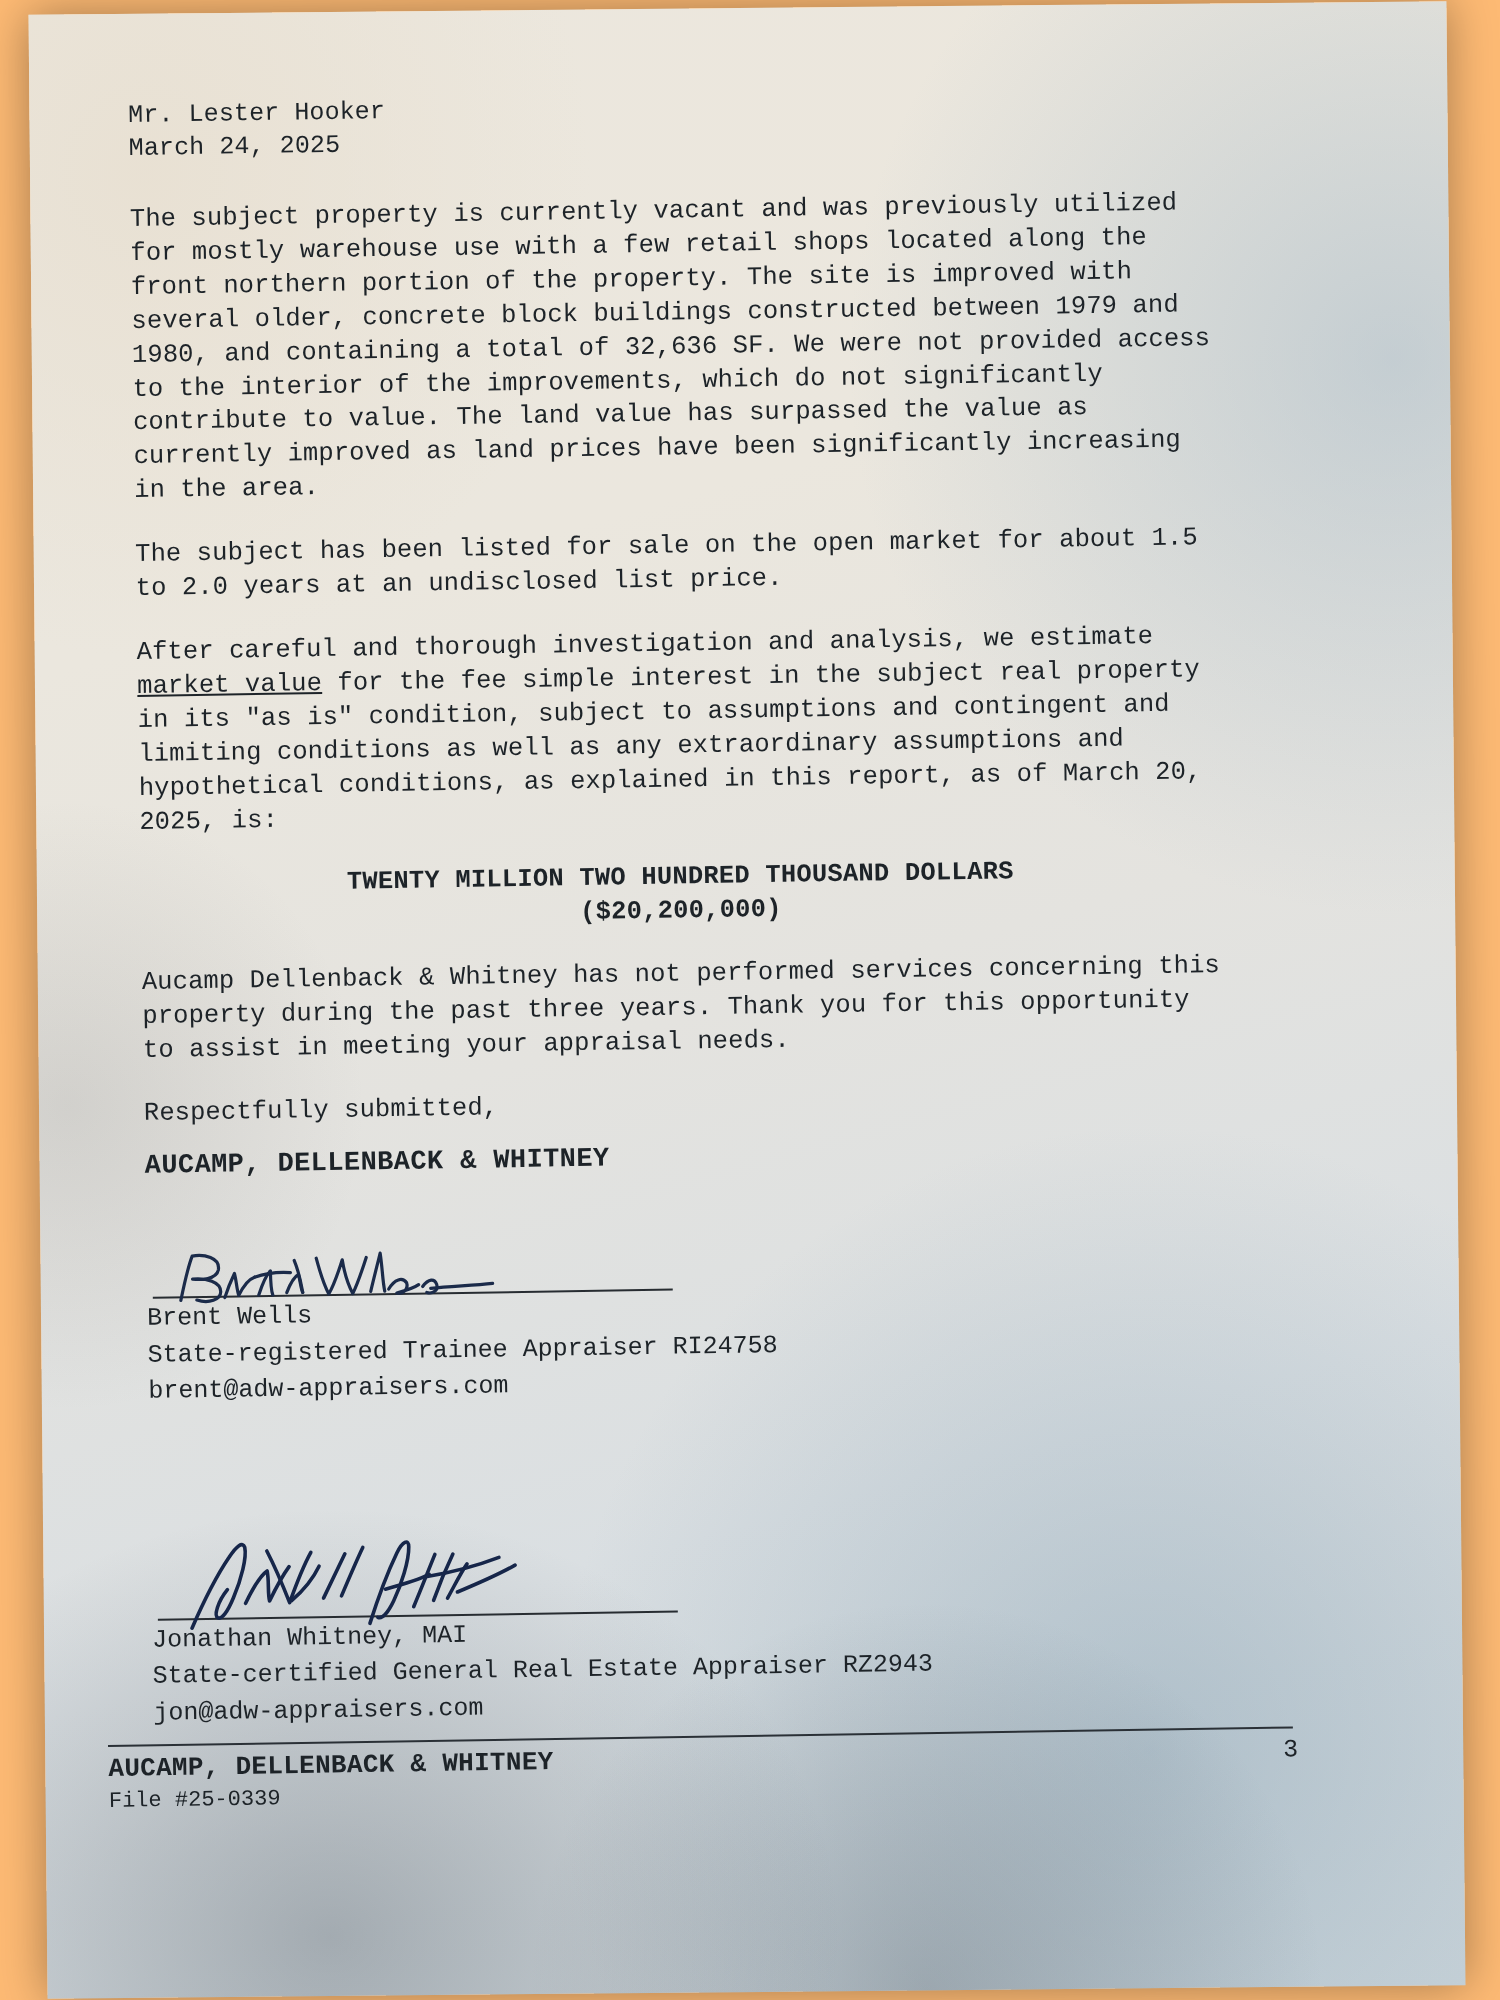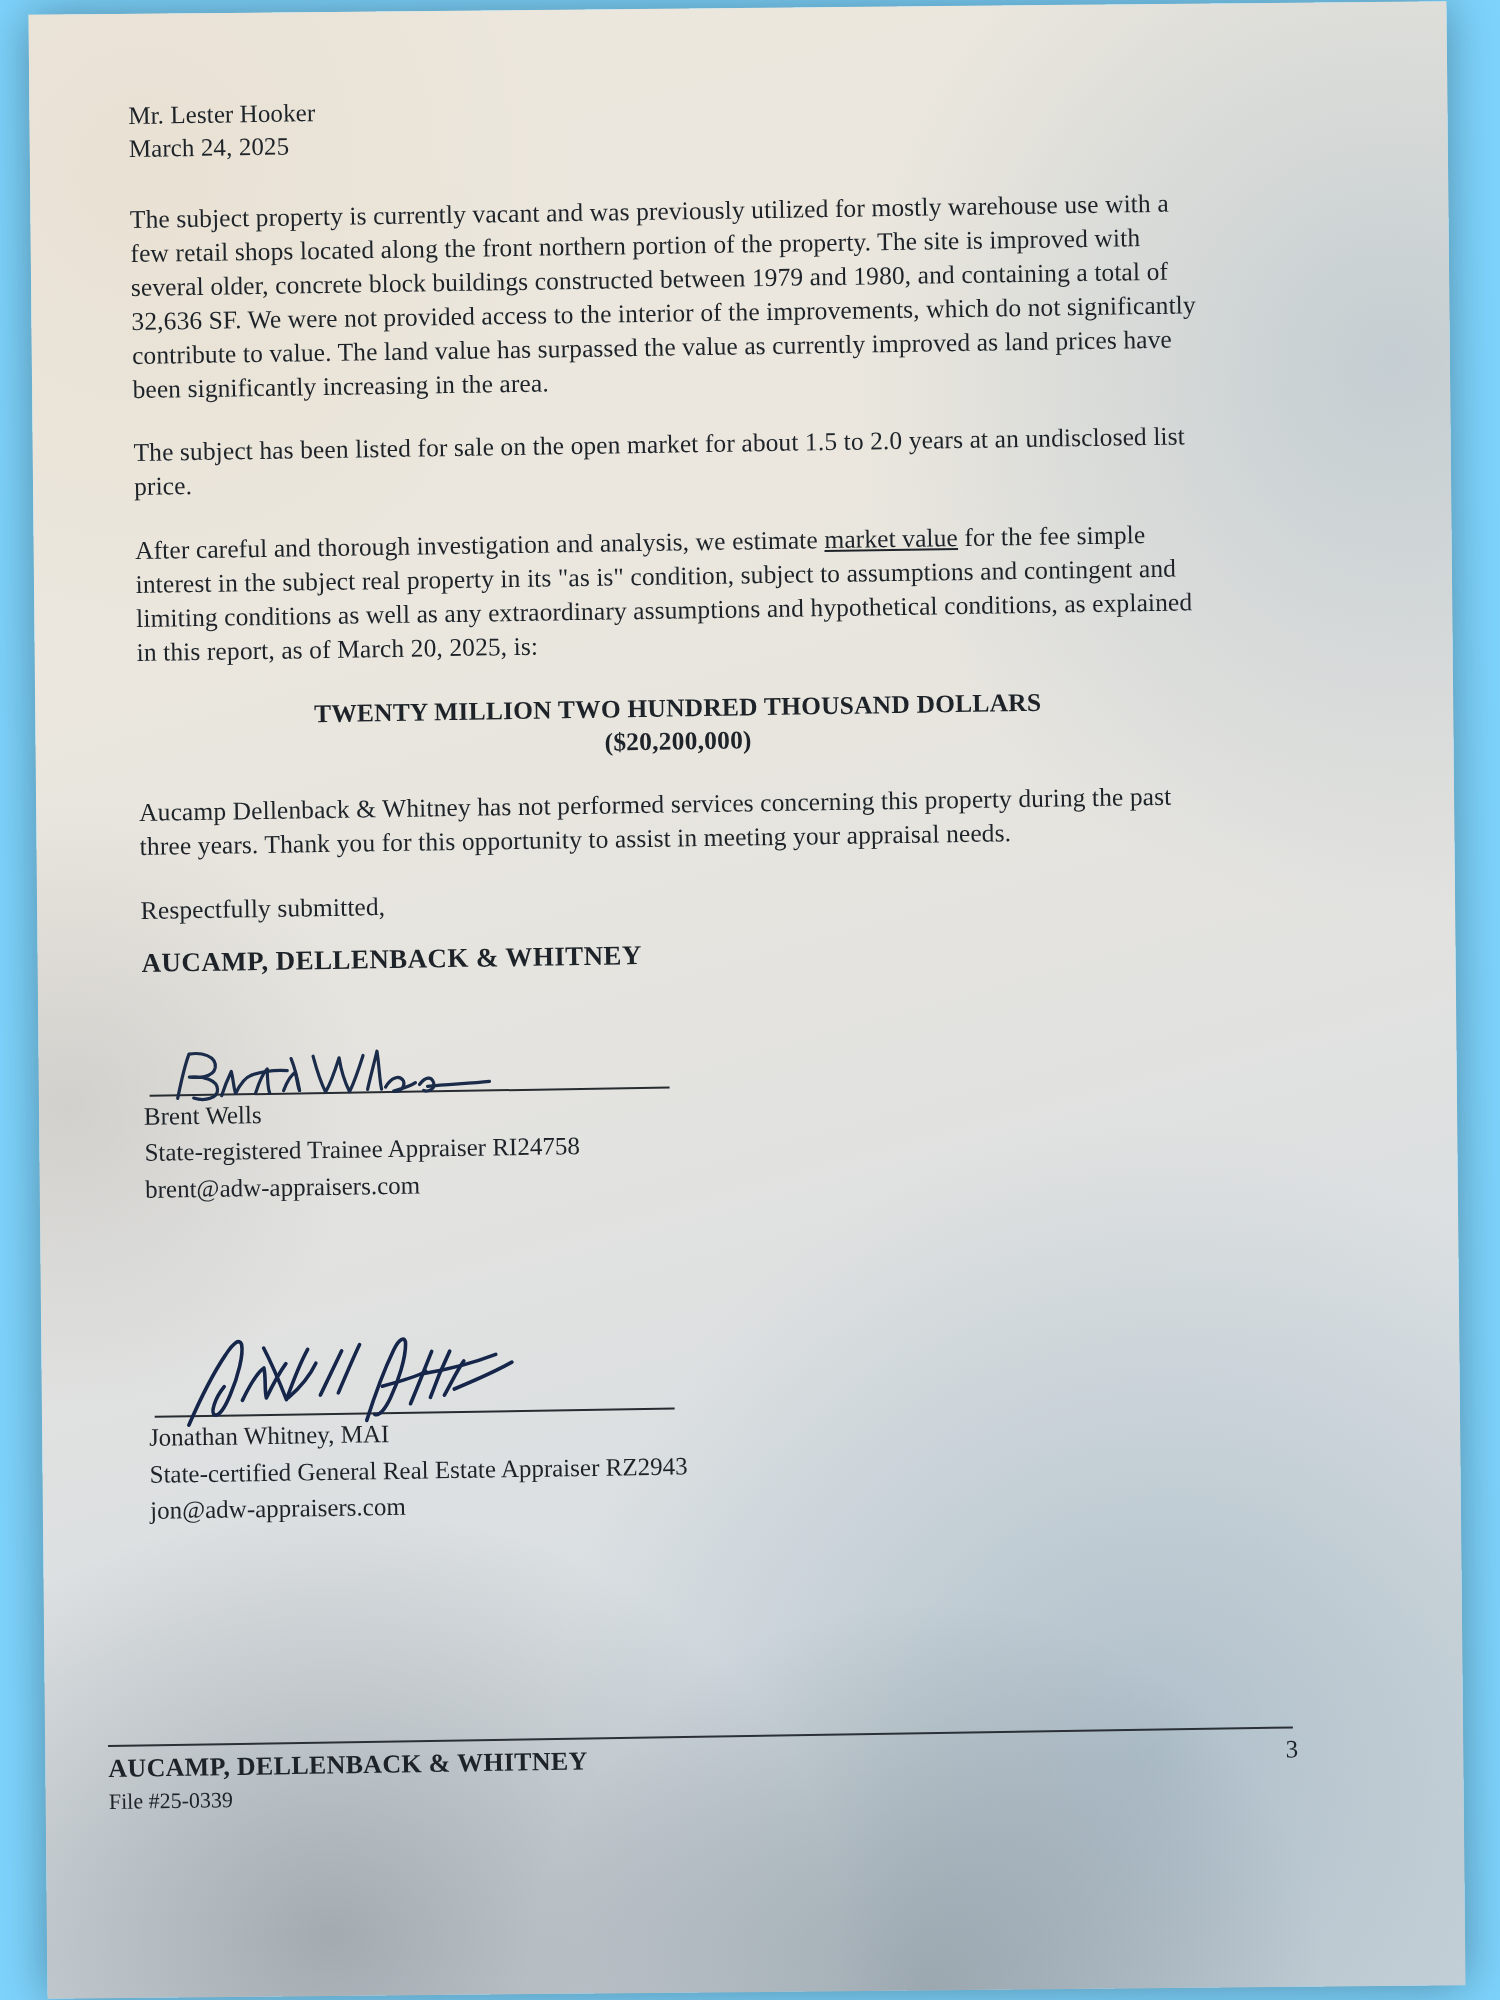--- a/index.html
+++ b/index.html
@@ -5,22 +5,22 @@
   html, body {
     margin: 0;
     padding: 0;
     background: #8a8a88;
   }
   #page {
     position: relative;
     width: 1500px;
     height: 2000px;
     overflow: hidden;
-    background: #7dd3fc;
-    font-family: Liberation Serif, serif;
+    background: #fdba74;
+    font-family: Liberation Mono, monospace;
   }
 
   
   #sheet {
     position: absolute;
     left: 38px;
     top: 8px;
     width: 1418px;
     height: 1984px;
     background:

